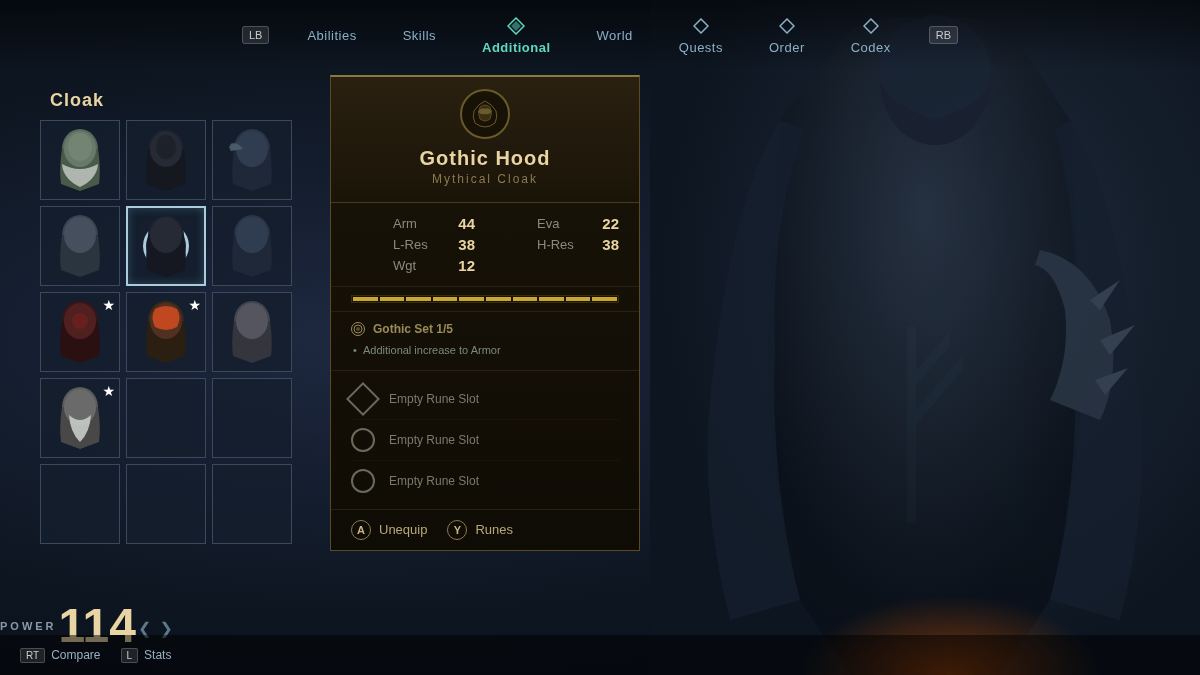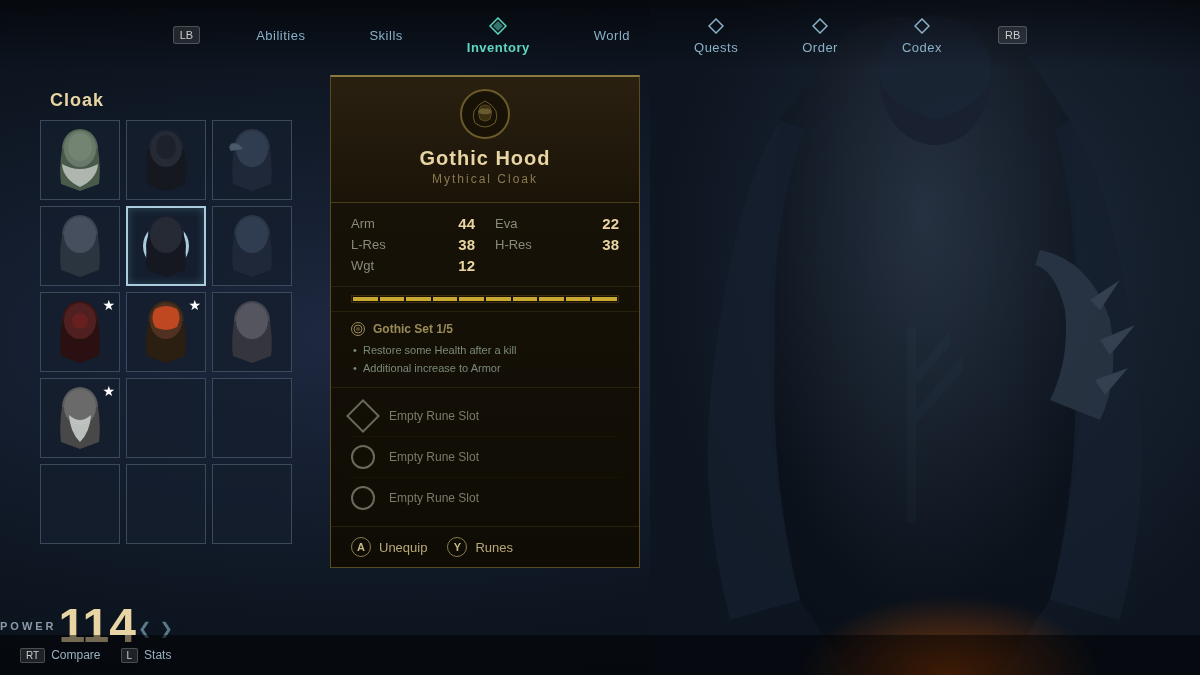--- a/index.html
+++ b/index.html
@@ -35,21 +35,21 @@
     .top-nav {
       position: absolute;
       top: 0;
       left: 0;
       right: 0;
       height: 70px;
       display: flex;
       align-items: center;
       justify-content: center;
       background: linear-gradient(180deg, rgba(0,0,0,0.5) 0%, transparent 100%);
-      gap: 48px;
+      gap: 30px;
     }
 
     .nav-item {
       display: flex;
       flex-direction: column;
       align-items: center;
       gap: 4px;
       cursor: pointer;
       color: #8ab0c8;
       font-size: 13px;
@@ -197,20 +197,21 @@
     .stats-grid {
       display: grid;
       grid-template-columns: 1fr 1fr;
       gap: 4px 20px;
     }
 
     .stat-row {
       display: flex;
       align-items: center;
       justify-content: space-between;
+      margin-left: 42px;
     }
 
     .stat-label {
       color: #8a8a7a;
       font-size: 13px;
     }
 
     .stat-value {
       color: #e8d5a3;
       font-size: 15px;
@@ -474,21 +475,21 @@
   <div class="nav-item">
     <span>Skills</span>
   </div>
   <div class="nav-item active">
     <div class="nav-icon">
       <svg width="18" height="18" viewBox="0 0 18 18">
           <polygon points="9,1 17,9 9,17 1,9" fill="none" stroke="#5dd9c1" stroke-width="1.5"></polygon>
           <polygon points="9,4 14,9 9,14 4,9" fill="#5dd9c1" opacity="0.5"></polygon>
         </svg>
     </div>
-    <span style="color:#5dd9c1;font-weight:600">Inventory</span>
+    <span style="color:#5dd9c1;font-weight:600">Additional</span>
   </div>
   <div class="nav-item">
     <span>World</span>
   </div>
   <div class="nav-item">
     <div class="nav-icon">
       <svg width="16" height="16" viewBox="0 0 16 16">
           <polygon points="8,1 15,8 8,15 1,8" fill="none" stroke="#8ab0c8" stroke-width="1.5"></polygon>
         </svg>
     </div>
@@ -698,21 +699,20 @@
   <div class="set-section">
     <div class="set-title">
       <div class="set-title-icon">
         <svg width="10" height="10" viewBox="0 0 10 10">
             <circle cx="5" cy="5" r="4" fill="none" stroke="#9a8a58" stroke-width="1"></circle>
             <circle cx="5" cy="5" r="2" fill="#9a8a58" opacity="0.5"></circle>
           </svg>
       </div>
       <span>Gothic Set 1/5</span>
     </div>
-    <div class="set-bonus-item">Restore some Health after a kill</div>
     <div class="set-bonus-item">Additional increase to Armor</div>
   </div>
 
   <div class="rune-slots">
 
     <div class="rune-slot">
       <div class="rune-icon-diamond"></div>
       <span class="rune-label">Empty Rune Slot</span>
     </div>
 

